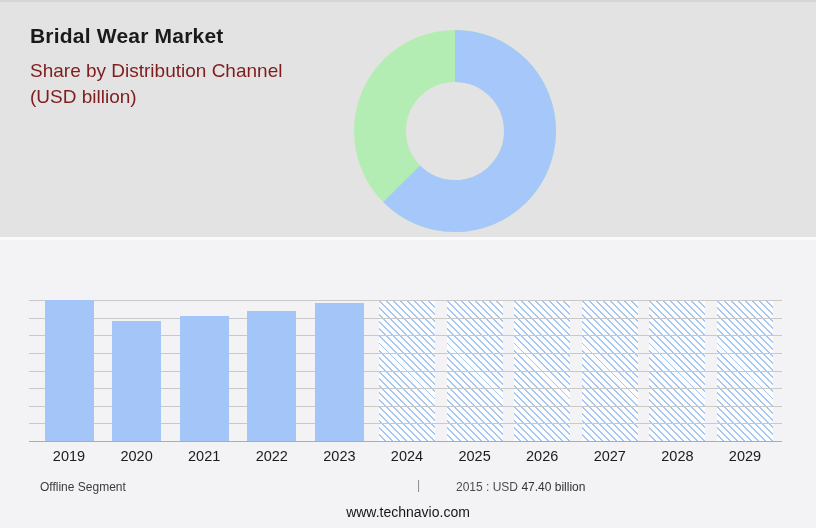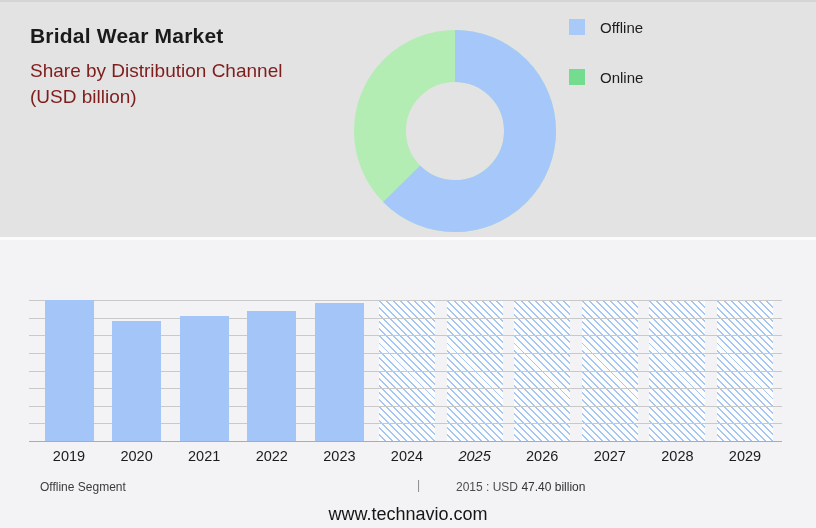--- a/index.html
+++ b/index.html
@@ -28,70 +28,60 @@
   .bar.hatched{
     z-index:1;
     background:repeating-linear-gradient(45deg,rgba(255,255,255,0) 0 3.6px,#a3c6f4 3.6px 5px),#fdfdfe;
   }
   .xlabel{position:absolute;top:148px;transform:translateX(-50%);font-size:14.5px;color:#1b1b1b;white-space:nowrap;z-index:4;}
   .footer-row{position:absolute;left:0;top:240px;width:816px;height:24px;font-size:12px;color:#444;}
   .segment-label{position:absolute;left:40px;top:0;color:#3c3c3c;}
   .footer-separator{position:absolute;left:417px;top:-2px;color:#8a8a8a;font-weight:300;}
   .stat-text{position:absolute;left:456px;top:0;color:#4c4c4c;}
   .stat-text b{color:#333;font-weight:normal;}
-  .website{position:absolute;left:0;top:264px;width:816px;text-align:center;font-size:18px;color:#161616;}
+  .website{position:absolute;left:0;top:264px;width:816px;text-align:center;font-size:14px;color:#161616;}
 </style>
 </head>
 <body>
 
 <div class="canvas">
 
   <div class="top-section">
     <div class="header">
       <h1 class="page-title">Bridal Wear Market</h1>
       <p class="page-subtitle">Share by Distribution Channel (USD billion)</p>
     </div>
 
     <div class="donut-wrap">
       <svg width="202" height="202" viewBox="0 0 202 202">
         <circle id="donut-online" cx="101" cy="101" r="75" fill="none" stroke-width="52" stroke="#b4edb4"></circle>
         <circle id="donut-offline" cx="101" cy="101" r="75" fill="none" stroke-width="52" transform="rotate(-90 101 101)" stroke="#a6c7f9" stroke-dasharray="294.5243112740431 471.23889803846896"></circle>
       </svg>
     </div>
 
-    <div class="legend" id="legend">
-        <div class="legend-item">
-          <span class="legend-swatch" style="background: rgb(169, 201, 249);"></span>
-          <span class="legend-label">Offline</span>
-        </div>
-        <div class="legend-item">
-          <span class="legend-swatch" style="background: rgb(116, 220, 143);"></span>
-          <span class="legend-label">Online</span>
-        </div>
-      </div>
   </div>
 
   <div class="divider"></div>
 
   <div class="bottom-section">
     <div class="chart" id="barchart">
         <div class="bar solid" style="left: 15.5px; width: 49px; height: 141px;"></div>
         <div class="xlabel" style="left: 40px;">2019</div>
         <div class="bar solid" style="left: 83.1px; width: 49px; height: 120.132px;"></div>
         <div class="xlabel" style="left: 107.6px;">2020</div>
         <div class="bar solid" style="left: 150.7px; width: 49px; height: 125.208px;"></div>
         <div class="xlabel" style="left: 175.2px;">2021</div>
         <div class="bar solid" style="left: 218.3px; width: 49px; height: 130.284px;"></div>
         <div class="xlabel" style="left: 242.8px;">2022</div>
         <div class="bar solid" style="left: 285.9px; width: 49px; height: 137.616px;"></div>
         <div class="xlabel" style="left: 310.4px;">2023</div>
         <div class="bar hatched" style="left: 350px; width: 56px; height: 141px;"></div>
         <div class="xlabel" style="left: 378px;">2024</div>
         <div class="bar hatched" style="left: 417.6px; width: 56px; height: 141px;"></div>
-        <div class="xlabel" style="left: 445.6px; font-style: italic;">2025</div>
+        <div class="xlabel" style="left: 445.6px;">2025</div>
         <div class="bar hatched" style="left: 485.2px; width: 56px; height: 141px;"></div>
         <div class="xlabel" style="left: 513.2px;">2026</div>
         <div class="bar hatched" style="left: 552.8px; width: 56px; height: 141px;"></div>
         <div class="xlabel" style="left: 580.8px;">2027</div>
         <div class="bar hatched" style="left: 620.4px; width: 56px; height: 141px;"></div>
         <div class="xlabel" style="left: 648.4px;">2028</div>
         <div class="bar hatched" style="left: 688px; width: 56px; height: 141px;"></div>
         <div class="xlabel" style="left: 716px;">2029</div>
         <div class="gridline" style="top: 0px;"></div>
         <div class="gridline" style="top: 17.625px;"></div>

